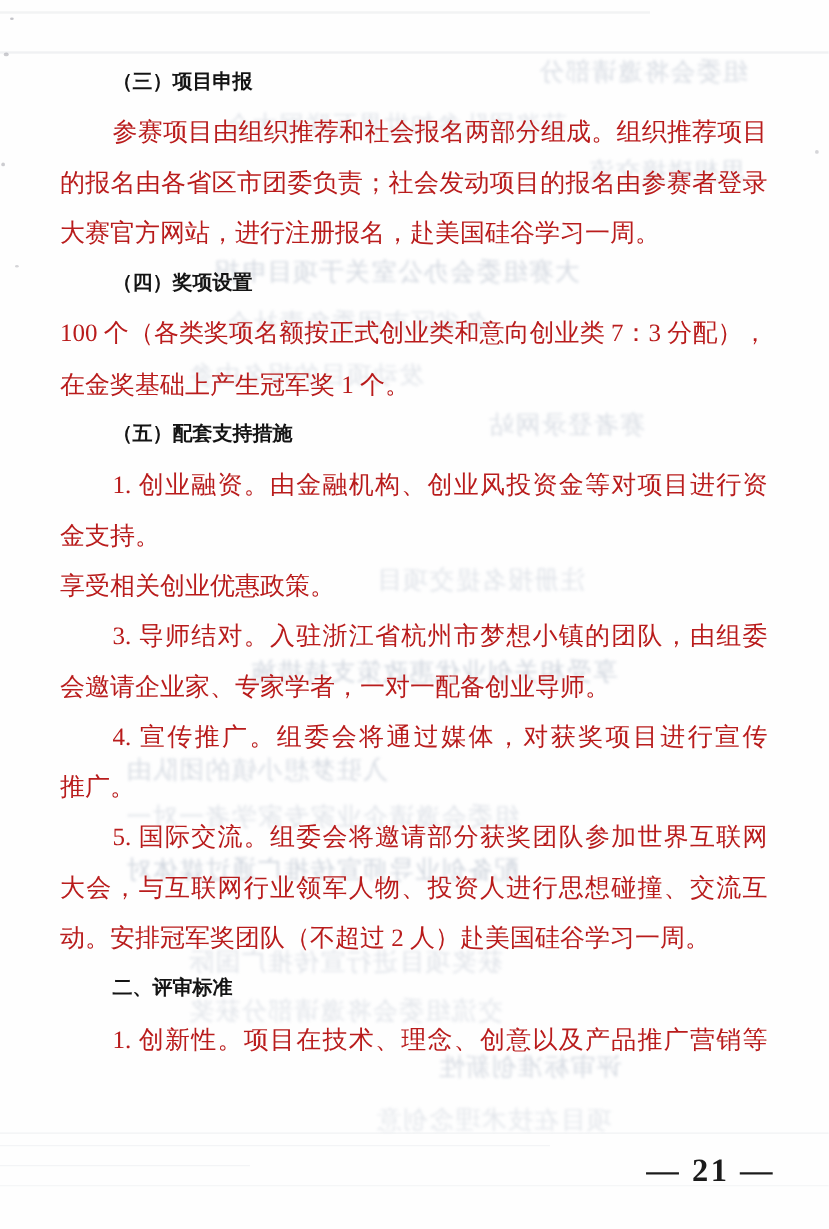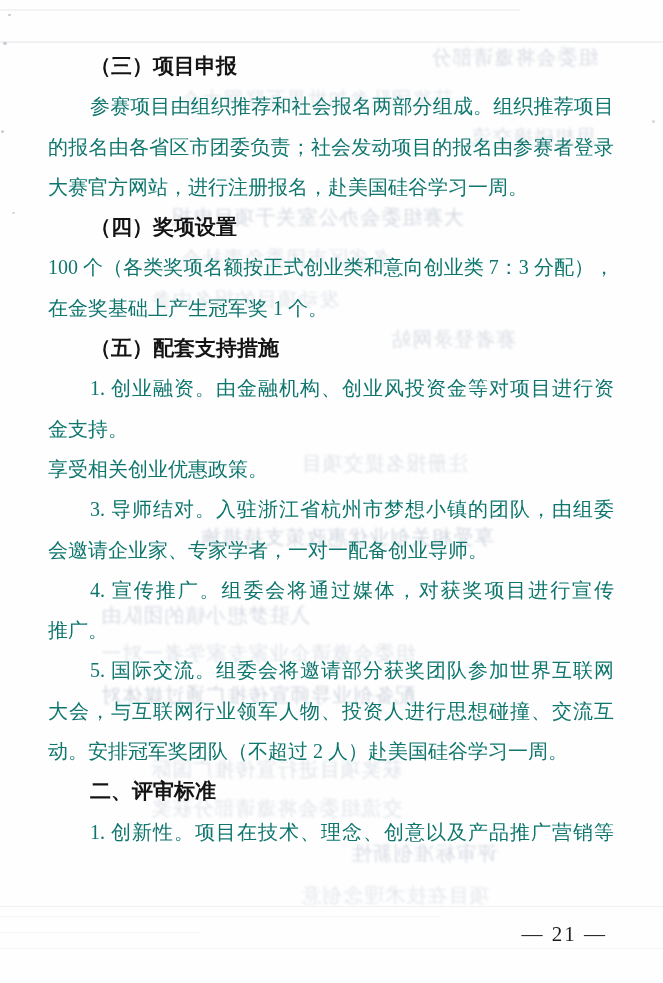--- a/index.html
+++ b/index.html
@@ -56,42 +56,42 @@
   
   .content{
     position:absolute;
     left:48px;top:46px;
     width:566px;
   }
   .line{
     height:40.3px;
     line-height:40.3px;
     font-size:20px;
-    color:#0f766e;
+    color:#b91c1c;
     white-space:nowrap;
   }
   .line.fill{
     white-space:normal;
     text-align:justify;
     text-align-last:justify;
   }
   .line.first{text-indent:42px;}
   .line.h{
     font-weight:700;
     color:#141414;
     text-indent:42px;
     font-family:"Liberation Sans", sans-serif;
-    font-size:21px;
+    font-size:16px;
   }
   .pagenum{
     position:absolute;
     top:922px;
-    right:56px;
-    font-size:21px;
-    font-weight:400;
+    right:43px;
+    font-size:26px;
+    font-weight:700;
     color:#1b1b1b;
     letter-spacing:2px;
     font-family:"Liberation Serif", serif;
   }
 </style>
 </head>
 <body>
 
 <div class="page">
 

